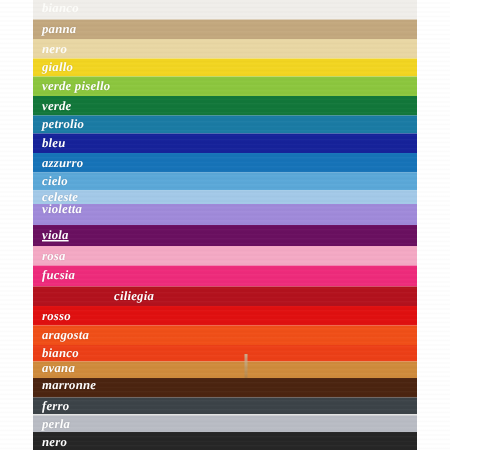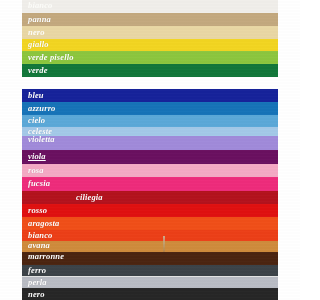--- a/index.html
+++ b/index.html
@@ -115,20 +115,23 @@
       </div>
       <div class="swatch-row" style="top: 39px; height: 12px; background: rgb(242, 213, 33);">
         <span class="swatch-label lbl-light" style="top: 1px;">giallo</span>
       </div>
       <div class="swatch-row" style="top: 51px; height: 13px; background: rgb(140, 198, 62);">
         <span class="swatch-label lbl-light" style="top: 2px;">verde pisello</span>
       </div>
       <div class="swatch-row" style="top: 64px; height: 13px; background: rgb(18, 119, 58);">
         <span class="swatch-label lbl-light" style="top: 2px;">verde</span>
       </div>
+      <div class="swatch-row" style="top: 77px; height: 12px; background: rgb(26, 123, 164);">
+        <span class="swatch-label lbl-light" style="top: 1px;">petrolio</span>
+      </div>
       <div class="swatch-row" style="top: 89px; height: 13px; background: rgb(22, 34, 154);">
         <span class="swatch-label lbl-light" style="top: 2px;">bleu</span>
       </div>
       <div class="swatch-row" style="top: 102px; height: 13px; background: rgb(22, 115, 184);">
         <span class="swatch-label lbl-light" style="top: 2px;">azzurro</span>
       </div>
       <div class="swatch-row" style="top: 115px; height: 12px; background: rgb(91, 168, 216);">
         <span class="swatch-label lbl-light" style="top: 1px;">cielo</span>
       </div>
       <div class="swatch-row" style="top: 127px; height: 9px; background: rgb(163, 201, 232); padding-left: 20px;">

